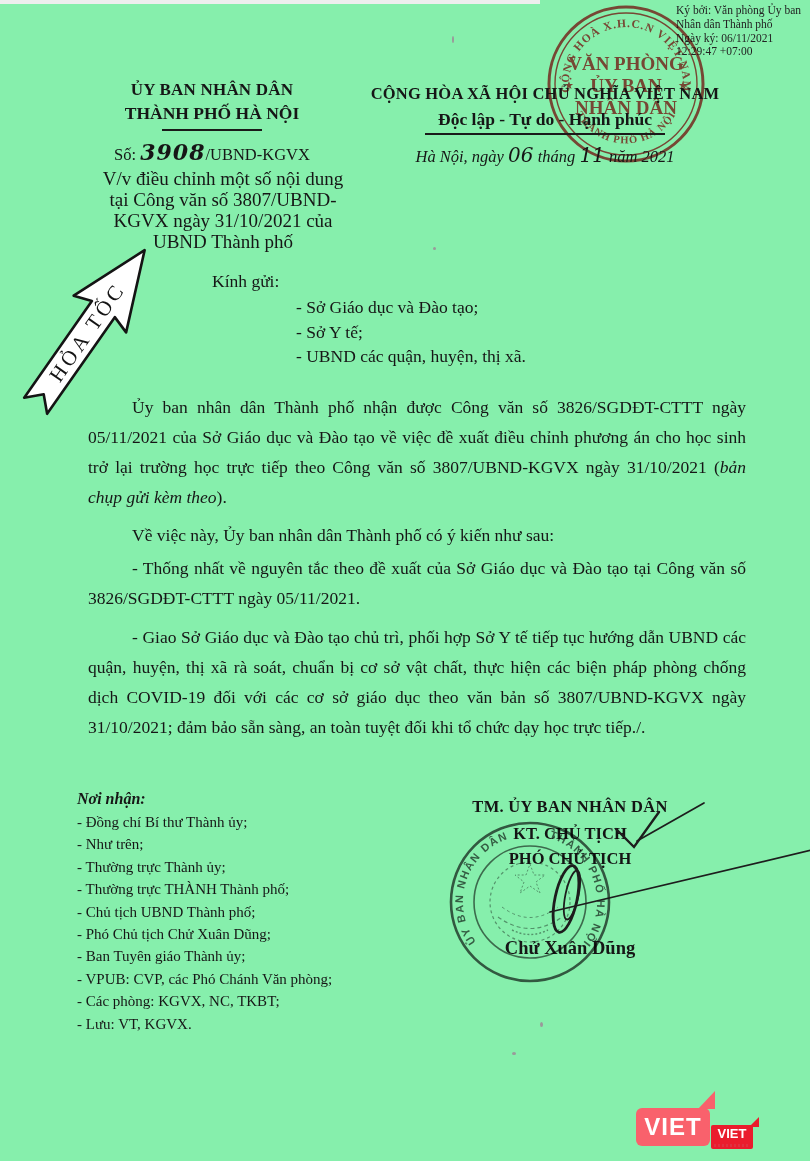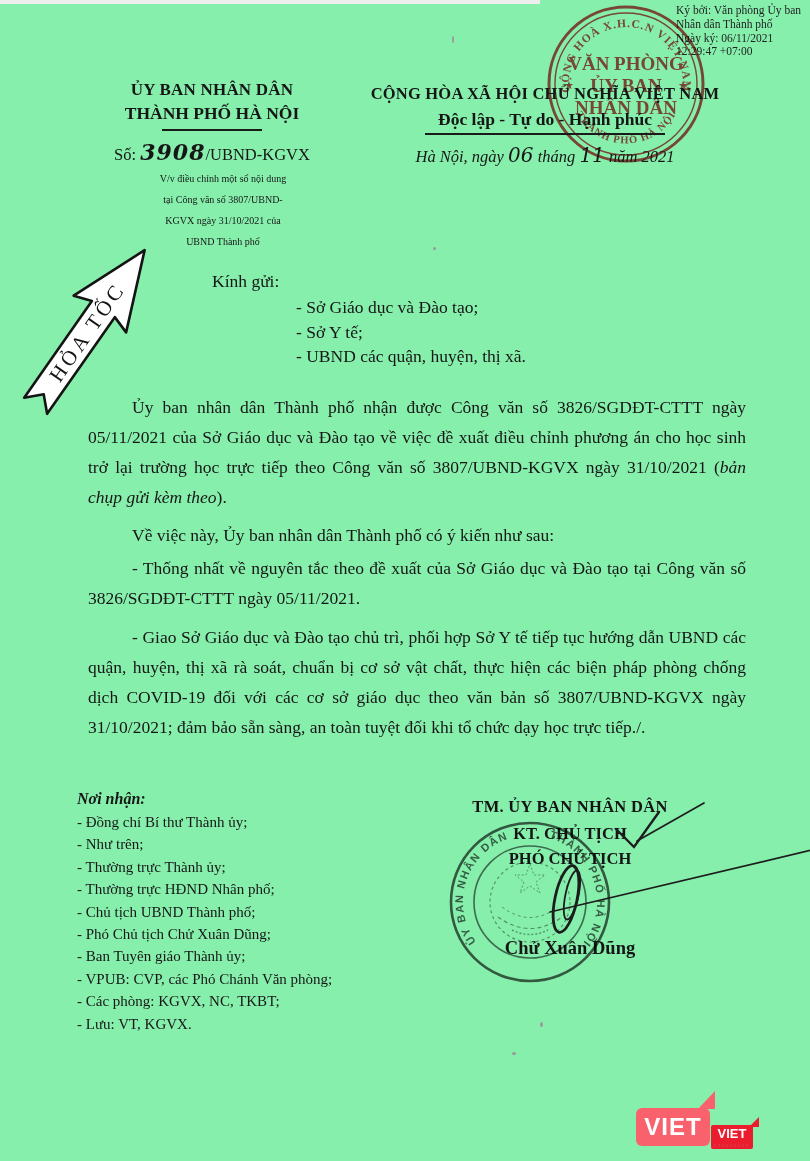--- a/index.html
+++ b/index.html
@@ -10,21 +10,21 @@
   .scan-edge{position:absolute;left:0;top:0;width:540px;height:4px;background:#eeeeee;}
   
   .esign{position:absolute;left:676px;top:4px;width:134px;font-size:11.5px;line-height:13.8px;color:#222;}
   
   .header-left{position:absolute;left:62px;top:80px;width:300px;text-align:center;}
   .org1{font-weight:bold;font-size:17px;letter-spacing:.2px;}
   .org2{font-weight:bold;font-size:17.5px;margin-top:3px;}
   .rule-left{width:100px;border-top:2px solid #1a1a1a;margin:5px auto 0;}
   .doc-no{margin-top:8px;font-size:16.5px;white-space:nowrap;}
   .hand{font-family:"DejaVu Serif",serif;font-style:italic;font-weight:bold;font-size:22px;letter-spacing:1px;}
-  .subject{font-size:10px;line-height:21px;margin-top:3px;padding-left:22px;}
+  .subject{font-size:19px;line-height:21px;margin-top:3px;padding-left:22px;}
   
   .header-right{position:absolute;left:340px;top:84px;width:410px;text-align:center;}
   .motto1{font-weight:bold;font-size:16.5px;letter-spacing:.2px;}
   .motto2{font-weight:bold;font-size:17.5px;margin-top:5px;}
   .rule-right{width:240px;border-top:2px solid #1a1a1a;margin:3px auto 0;}
   .date-line{margin-top:8px;font-style:italic;font-size:16.5px;}
   .hand-num{font-family:"DejaVu Serif",serif;font-weight:normal;font-style:italic;font-size:20px;}
   
   .kinh-gui{position:absolute;left:212px;top:271px;font-size:17.5px;}
   .recipients{position:absolute;left:296px;top:295px;font-size:17.5px;line-height:24.6px;}
@@ -152,21 +152,21 @@
     <p class="p3">- Thống nhất về nguyên tắc theo đề xuất của Sở Giáo dục và Đào tạo tại Công văn số 3826/SGDĐT-CTTT ngày 05/11/2021.</p>
     <p class="p4">- Giao Sở Giáo dục và Đào tạo chủ trì, phối hợp Sở Y tế tiếp tục hướng dẫn UBND các quận, huyện, thị xã rà soát, chuẩn bị cơ sở vật chất, thực hiện các biện pháp phòng chống dịch COVID-19 đối với các cơ sở giáo dục theo văn bản số 3807/UBND-KGVX ngày 31/10/2021; đảm bảo sẵn sàng, an toàn tuyệt đối khi tổ chức dạy học trực tiếp./.</p>
   </div>
 
   <div class="noi-nhan">
     <div class="noi-nhan-title">Nơi nhận:</div>
     <div class="noi-nhan-list">
       <div>- Đồng chí Bí thư Thành ủy;</div>
       <div>- Như trên;</div>
       <div>- Thường trực Thành ủy;</div>
-      <div>- Thường trực HĐND Nhân phố;</div>
+      <div>- Thường trực THÀNH Thành phố;</div>
       <div>- Chủ tịch UBND Thành phố;</div>
       <div>- Phó Chủ tịch Chử Xuân Dũng;</div>
       <div>- Ban Tuyên giáo Thành ủy;</div>
       <div>- VPUB: CVP, các Phó Chánh Văn phòng;</div>
       <div>- Các phòng: KGVX, NC, TKBT;</div>
       <div>- Lưu: VT, KGVX.</div>
     </div>
   </div>
 
   <div class="sign-block">

